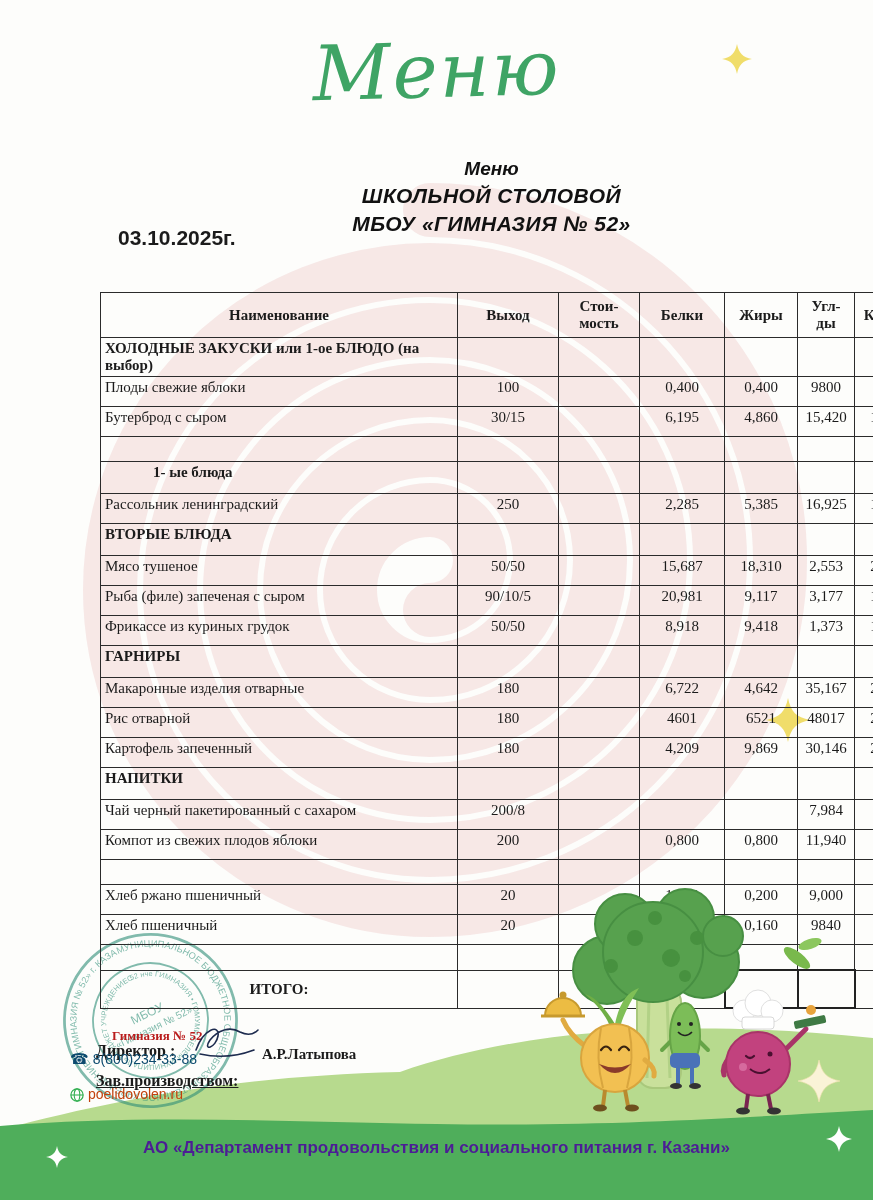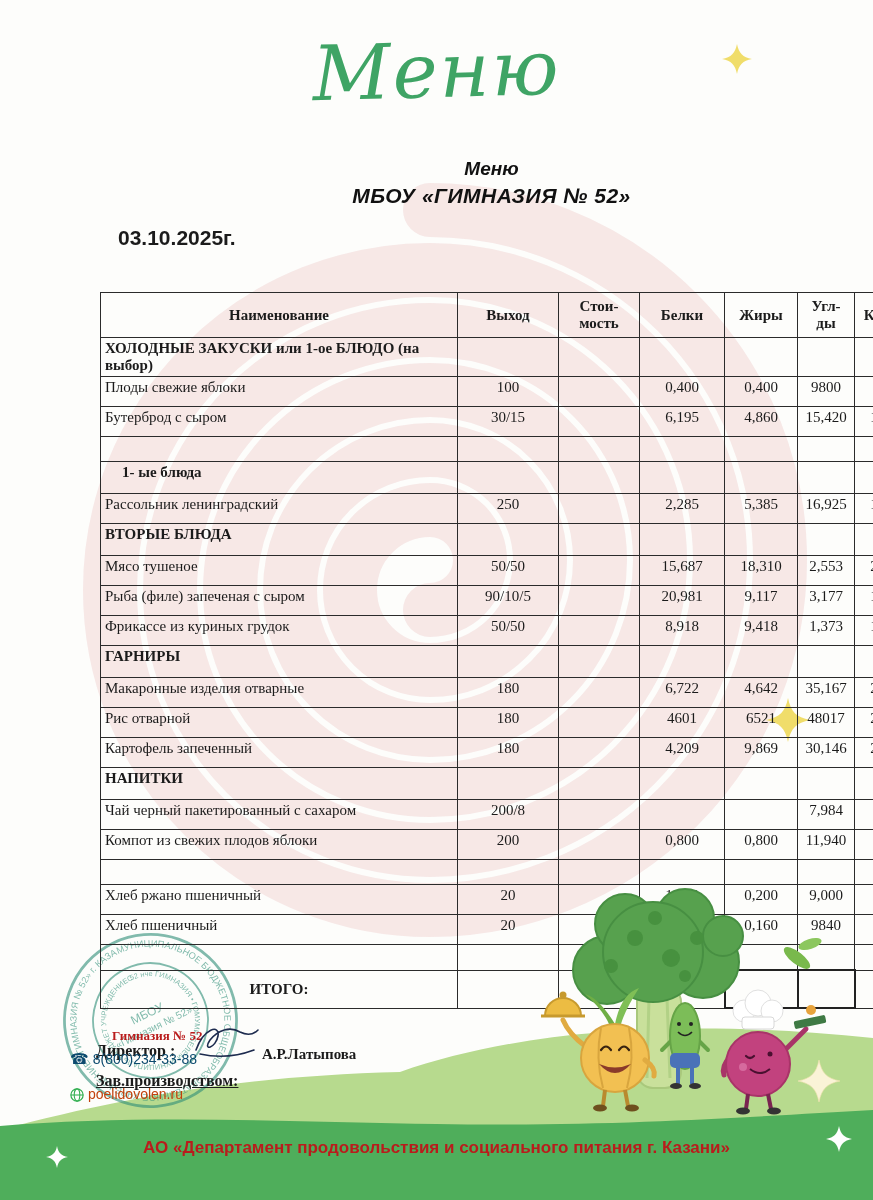--- a/index.html
+++ b/index.html
@@ -9,21 +9,21 @@
     font-family:"Liberation Serif", serif;color:#1b1b1b;
   }
   svg{display:block;}
   
   .watermark{position:absolute;left:0;top:0;z-index:0;pointer-events:none;}
   .hill-svg{position:absolute;left:0;top:980px;z-index:0;pointer-events:none;}
   .veggies-svg{position:absolute;left:515px;top:878px;z-index:2;pointer-events:none;}
   .band-svg{position:absolute;left:0;top:1100px;z-index:3;pointer-events:none;}
   .footer-text{
     position:absolute;left:0;top:1138px;width:100%;z-index:4;text-align:center;
-    font-family:"Liberation Sans", sans-serif;font-weight:bold;font-size:17px;color:#b91c1c;
+    font-family:"Liberation Sans", sans-serif;font-weight:bold;font-size:17px;color:#4c1d95;
   }
   
   .hand-title{
     position:absolute;left:0;top:26px;width:100%;text-align:center;z-index:2;
     font-family:"DejaVu Serif", serif;font-style:italic;font-weight:400;
     font-size:76px;color:#3fa465;transform:rotate(-1.5deg);letter-spacing:2px;
   }
   .doc-heading{
     position:absolute;left:110px;right:0;top:156px;z-index:2;text-align:center;
     font-family:"Liberation Sans", sans-serif;font-weight:bold;font-style:italic;
@@ -45,21 +45,21 @@
   .col-cost{width:72px;text-align:center;}
   .col-belki{width:76px;text-align:center;}
   .col-zhiry{width:64px;text-align:center;}
   .col-ugl{width:48px;text-align:center;}
   .col-kkal{width:45px;text-align:center;}
   tr.r-item td{height:25px;}
   tr.r-empty td{height:20px;}
   tr.r-section td{height:27px;}
   tr.r-section .col-name{font-weight:bold;}
   tr.r-section-indent td{height:27px;}
-  tr.r-section-indent .col-name{font-weight:bold;padding-left:21px;}
+  tr.r-section-indent .col-name{font-weight:bold;padding-left:52px;}
   tr.r-total td{height:32px;font-weight:bold;vertical-align:middle;}
   tr.r-total .col-name{text-align:center;}
   tr.r-total .col-zhiry, tr.r-total .col-ugl{border:2.5px solid #222;}
   
   .stamp-svg{position:absolute;left:58px;top:928px;z-index:1;transform:rotate(-26deg);opacity:0.6;pointer-events:none;}
   .gym-label{position:absolute;left:112px;top:1028px;z-index:2;font-size:13px;font-weight:bold;color:#b91c1c;}
   .director-line{position:absolute;left:96px;top:1042px;z-index:2;font-size:16px;font-weight:bold;}
   .director-name{position:absolute;left:262px;top:1046px;z-index:2;font-size:15px;font-weight:bold;}
   .signature-svg{position:absolute;left:190px;top:1022px;z-index:2;}
   .phone-line{position:absolute;left:70px;top:1050px;z-index:2;font-size:14px;color:#0c4a6e;font-family:"Liberation Sans", sans-serif;}
@@ -100,20 +100,21 @@
   </svg>
   <svg class="star star-4" width="22" height="22" viewBox="0 0 32 32">
     <path d="M16,0 C18,10 22,14 32,16 C22,18 18,22 16,32 C14,22 10,18 0,16 C10,14 14,10 16,0 Z" fill="#ffffff"></path>
   </svg>
   <svg class="star star-5" width="26" height="26" viewBox="0 0 32 32">
     <path d="M16,0 C18,10 22,14 32,16 C22,18 18,22 16,32 C14,22 10,18 0,16 C10,14 14,10 16,0 Z" fill="#ffffff"></path>
   </svg>
 
   <div class="doc-heading">
     <div class="l1">Меню</div>
+    <div class="l2">ШКОЛЬНОЙ СТОЛОВОЙ</div>
     <div class="l3">МБОУ «ГИМНАЗИЯ № 52»</div>
   </div>
   <div class="doc-date">03.10.2025г.</div>
 
   <div class="table-wrap">
     <table class="menu">
       <thead>
         <tr>
           <th class="col-name">Наименование</th>
           <th class="col-vyhod">Выход</th>

